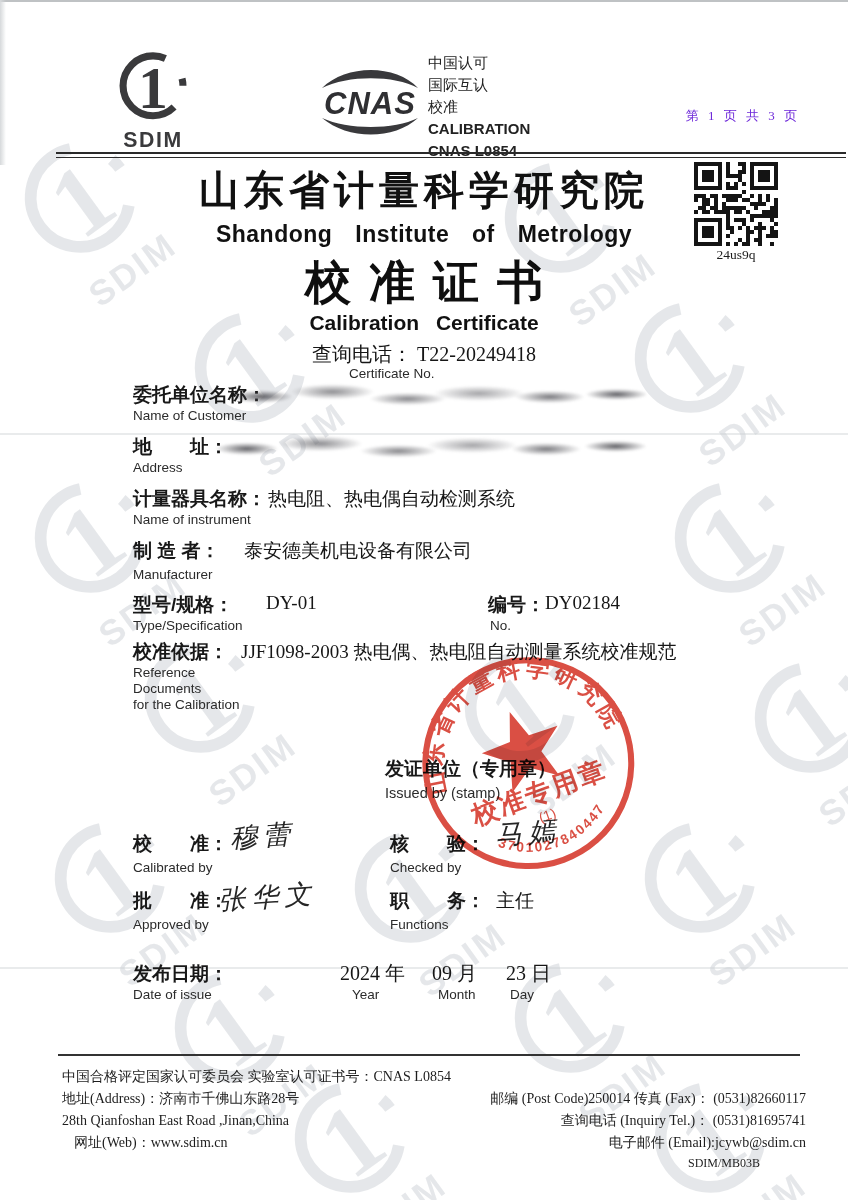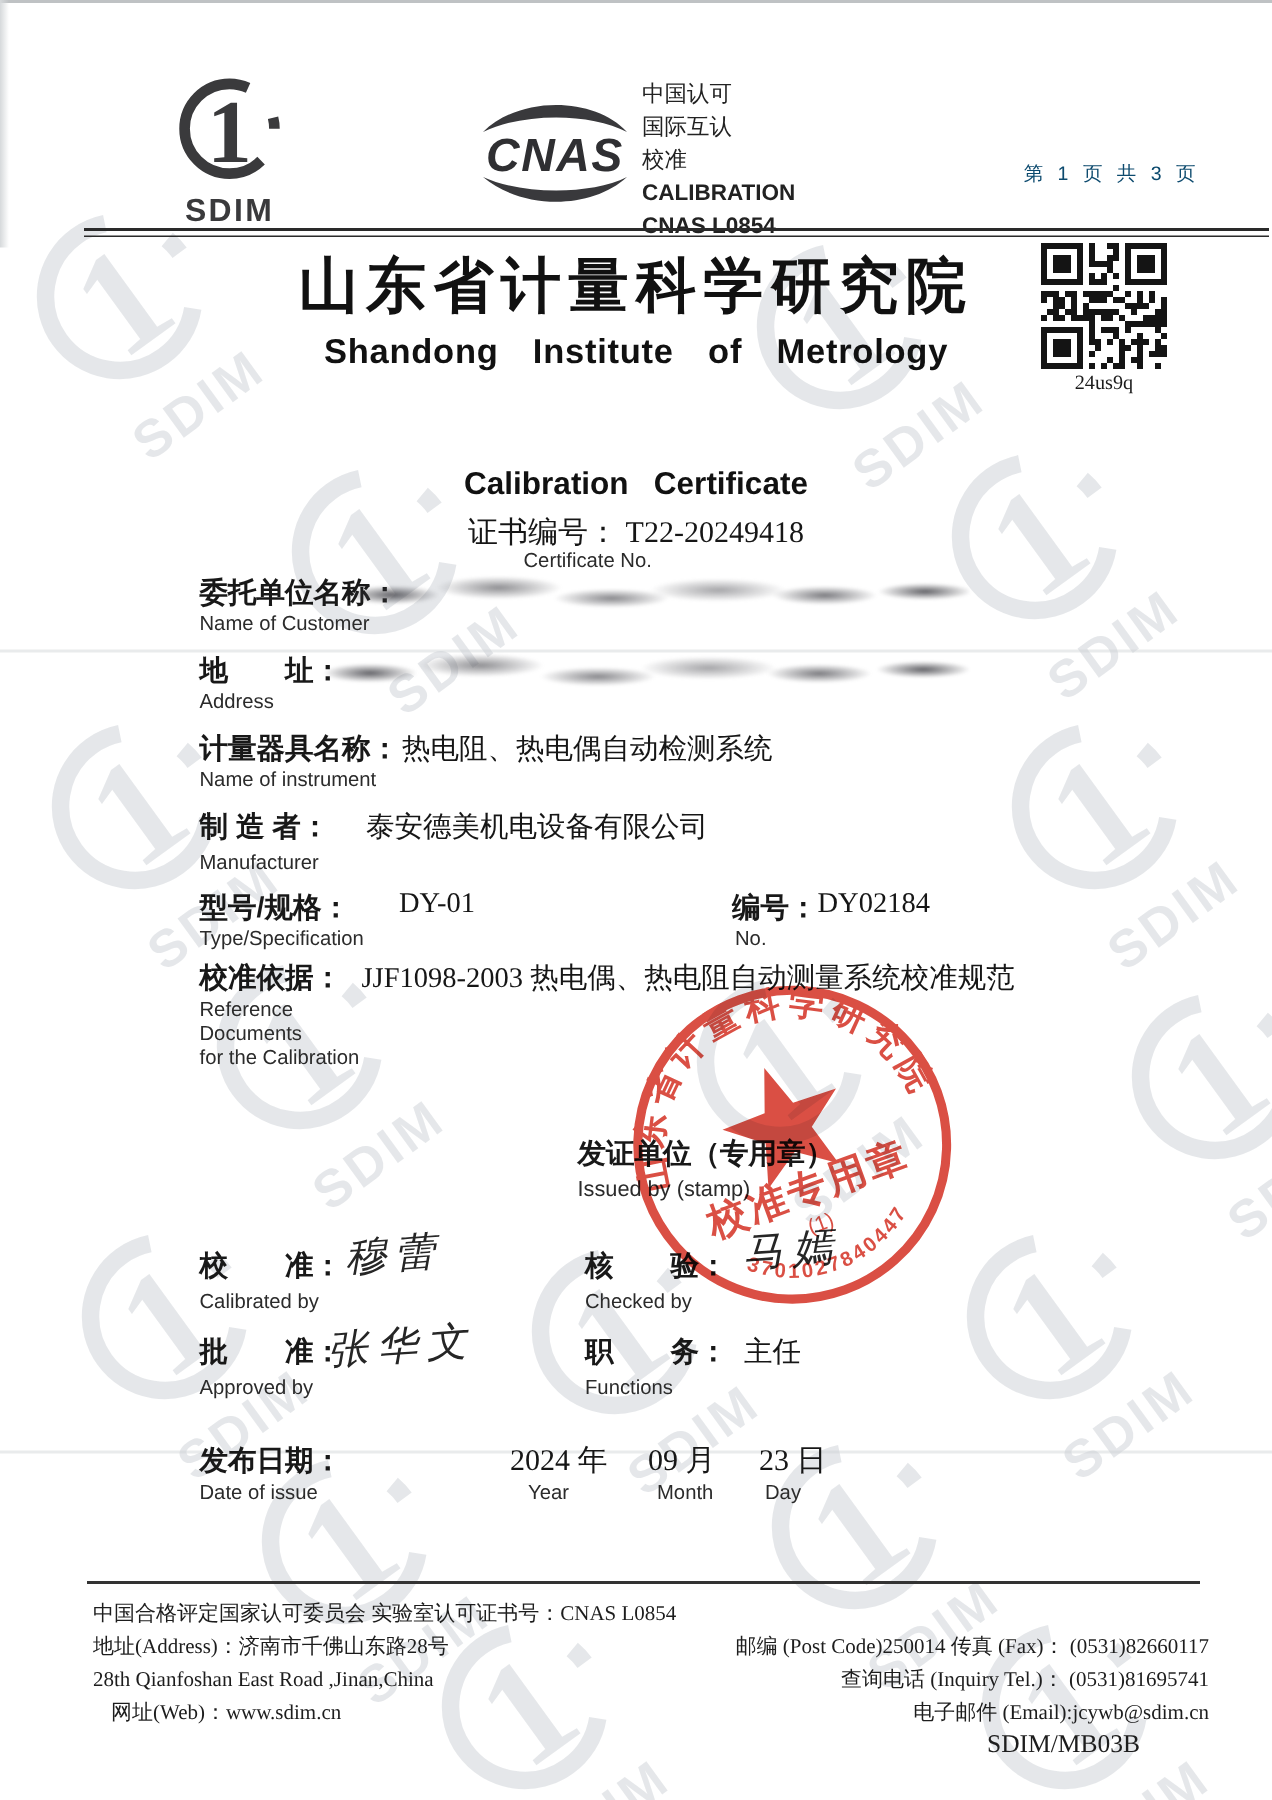--- a/index.html
+++ b/index.html
@@ -6,21 +6,21 @@
   .page{position:relative;width:848px;height:1200px;background:#fff;overflow:hidden;
         font-family:"Liberation Sans","DejaVu Sans",sans-serif;color:#1c1c1c;}
   .abs{position:absolute;}
   
   .edge-top{left:0;top:0;width:848px;height:2px;background:#bfc2c4;}
   .edge-left{left:0;top:0;width:6px;height:165px;background:linear-gradient(to right,#d6d9db,transparent);}
   .scanline{left:0;width:848px;height:2px;background:#e9ebec;}
   
   .accred-cn{font-family:"Liberation Serif","DejaVu Serif",serif;font-size:15px;line-height:22px;color:#222;}
   .accred-en{font-size:15px;line-height:22px;font-weight:bold;color:#222;}
-  .pageno{font-family:Liberation Sans, sans-serif;font-size:13px;letter-spacing:3px;color:#0c4a6e;}
+  .pageno{font-family:Liberation Serif, serif;font-size:13px;letter-spacing:3px;color:#6d28d9;}
   .dline{height:1.6px;background:#2a2a2a;}
   
   .t-center{left:0;width:848px;text-align:center;}
   .title-cn{font-family:"Liberation Serif","DejaVu Serif",serif;font-size:40px;font-weight:700;letter-spacing:5px;color:#111;}
   .title-en{font-size:23px;font-weight:bold;word-spacing:16px;letter-spacing:.5px;color:#111;}
   .cert-cn{font-family:"Liberation Serif","DejaVu Serif",serif;font-size:46px;font-weight:800;letter-spacing:18px;text-indent:18px;color:#0e0e0e;}
   .cert-en{font-size:21px;font-weight:bold;word-spacing:11px;color:#111;}
   .certno{font-family:"Liberation Serif",serif;font-size:20px;color:#161616;}
   .sub{font-size:13.5px;color:#2b2b2b;}
   
@@ -140,24 +140,25 @@
       <div class="accred-en">CNAS L0854</div>
     </div>
 
     <div class="abs pageno" style="left:650px;top:107px;width:150px;text-align:right">第 1 页 共 3 页</div>
 
     <div class="abs dline" style="left:56px;top:152px;width:790px"></div>
     <div class="abs dline" style="left:56px;top:156.5px;width:790px"></div>
 
     <div class="abs t-center title-cn" style="top:163px">山东省计量科学研究院</div>
     <div class="abs t-center title-en" style="top:221px">Shandong Institute of Metrology</div>
+    <div class="abs t-center cert-cn" style="top:252px">校准证书</div>
     <div class="abs t-center cert-en" style="top:311px">Calibration Certificate</div>
 
     <div class="abs t-center certno" style="top:341px">
-      <span>证书编号：</span>
+      <span>查询电话：</span>
       <span>T22-20249418</span>
     </div>
     <div class="abs sub" style="left:349px;top:366px">Certificate No.</div>
 
     <div class="abs" style="left:694px;top:162px">
       <svg id="qr-svg" width="84" height="84" viewBox="0 0 84 84" fill="#141414">
           <rect x="32" y="0" width="4" height="4"></rect>
           <rect x="44" y="0" width="4" height="4"></rect>
           <rect x="48" y="0" width="4" height="4"></rect>
           <rect x="32" y="4" width="4" height="4"></rect>
@@ -453,21 +454,21 @@
     <div class="abs sub" style="left:510px;top:987px">Day</div>
 
     <div class="abs dline" style="left:58px;top:1054px;width:742px;background:#333"></div>
     <div class="abs foot" style="left:62px;top:1066px">中国合格评定国家认可委员会 实验室认可证书号：CNAS L0854</div>
     <div class="abs foot" style="left:62px;top:1088px">地址(Address)：济南市千佛山东路28号</div>
     <div class="abs foot" style="left:62px;top:1110px">28th Qianfoshan East Road ,Jinan,China</div>
     <div class="abs foot" style="left:74px;top:1132px">网址(Web)：www.sdim.cn</div>
     <div class="abs foot foot-r" style="right:42px;top:1088px;width:380px">邮编 (Post Code)250014 传真 (Fax)：  (0531)82660117</div>
     <div class="abs foot foot-r" style="right:42px;top:1110px;width:380px">查询电话 (Inquiry Tel.)：  (0531)81695741</div>
     <div class="abs foot foot-r" style="right:42px;top:1132px;width:380px">电子邮件 (Email):jcywb@sdim.cn</div>
-    <div class="abs foot" style="right:88px;top:1152px;font-size:17px">SDIM/MB03B</div>
+    <div class="abs foot" style="right:88px;top:1152px;font-size:12px">SDIM/MB03B</div>
 
   </div>
 
   <div class="abs" id="stamp-wrap" style="left:418px;top:652px;transform:rotate(-20deg);opacity:.9">
     <svg id="stamp" width="222" height="222" viewBox="0 0 220 220" style="color:#d63c2f">
       <defs>
         <path id="arcTop" d="M 39.6 159.3 A 86 86 0 1 1 180.4 159.3" fill="none"></path>
         <path id="arcBot" d="M 33.8 154 A 88 88 0 0 0 186.2 154" fill="none"></path>
       </defs>
       <circle cx="110" cy="110" r="102" fill="none" stroke="currentColor" stroke-width="6"></circle>

